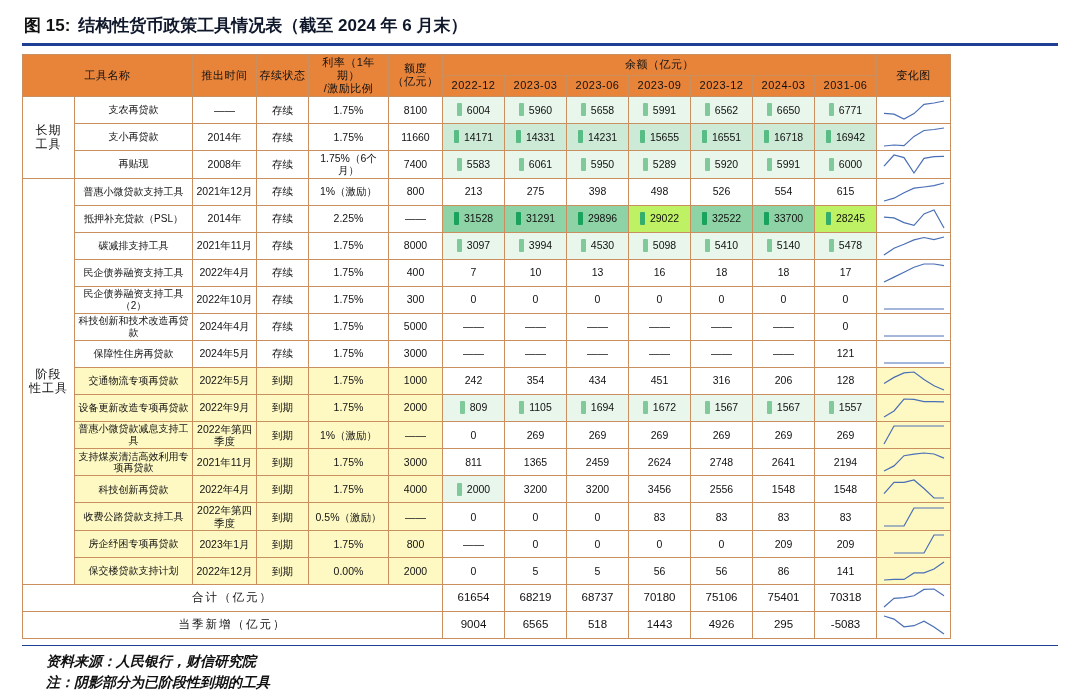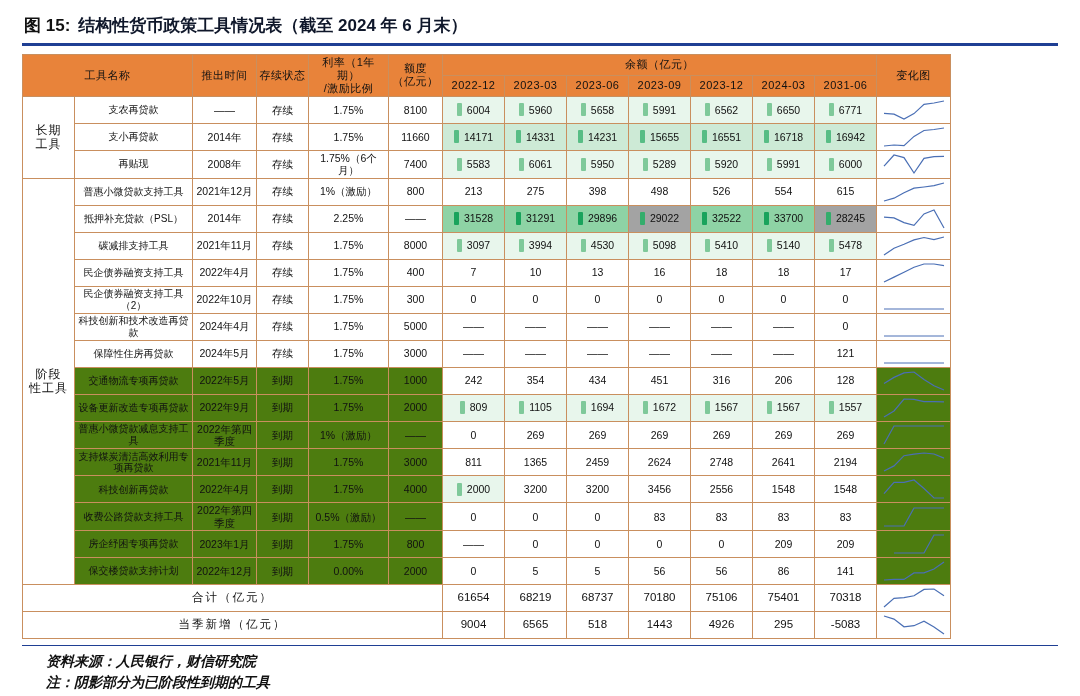--- a/index.html
+++ b/index.html
@@ -49,27 +49,27 @@
     letter-spacing:1px;
     writing-mode:horizontal-tb;
   }
   .name-cell{text-align:center;font-size:10px;line-height:1.15;padding:2px 1px;}
   .num{font-size:10.5px;}
   .sum-row td{font-weight:bold;font-size:11.5px;}
   .sum-label{font-weight:bold;font-size:12px;letter-spacing:2px;}
   .red{color:#e8262c;font-weight:bold;}
 
   
-  .shade{background:#4d7c0f;}
+  .shade{background:#fef9c3;}
 
   
   .g0{background:#ffffff;}
   .g1{background:#e8f6ec;}
   .g2{background:#cdead6;}
-  .g3{background:#a3a3a3;}
+  .g3{background:#bef264;}
   .g4{background:#8ed3a5;}
 
   .bar{
     display:inline-block;width:5px;height:13px;vertical-align:middle;margin-right:3px;border-radius:1px;
   }
   .cellwrap{display:flex;align-items:center;justify-content:center;gap:2px;}
 
   
   .spark{padding:0;}
   .spark svg{display:block;margin:0 auto;}

